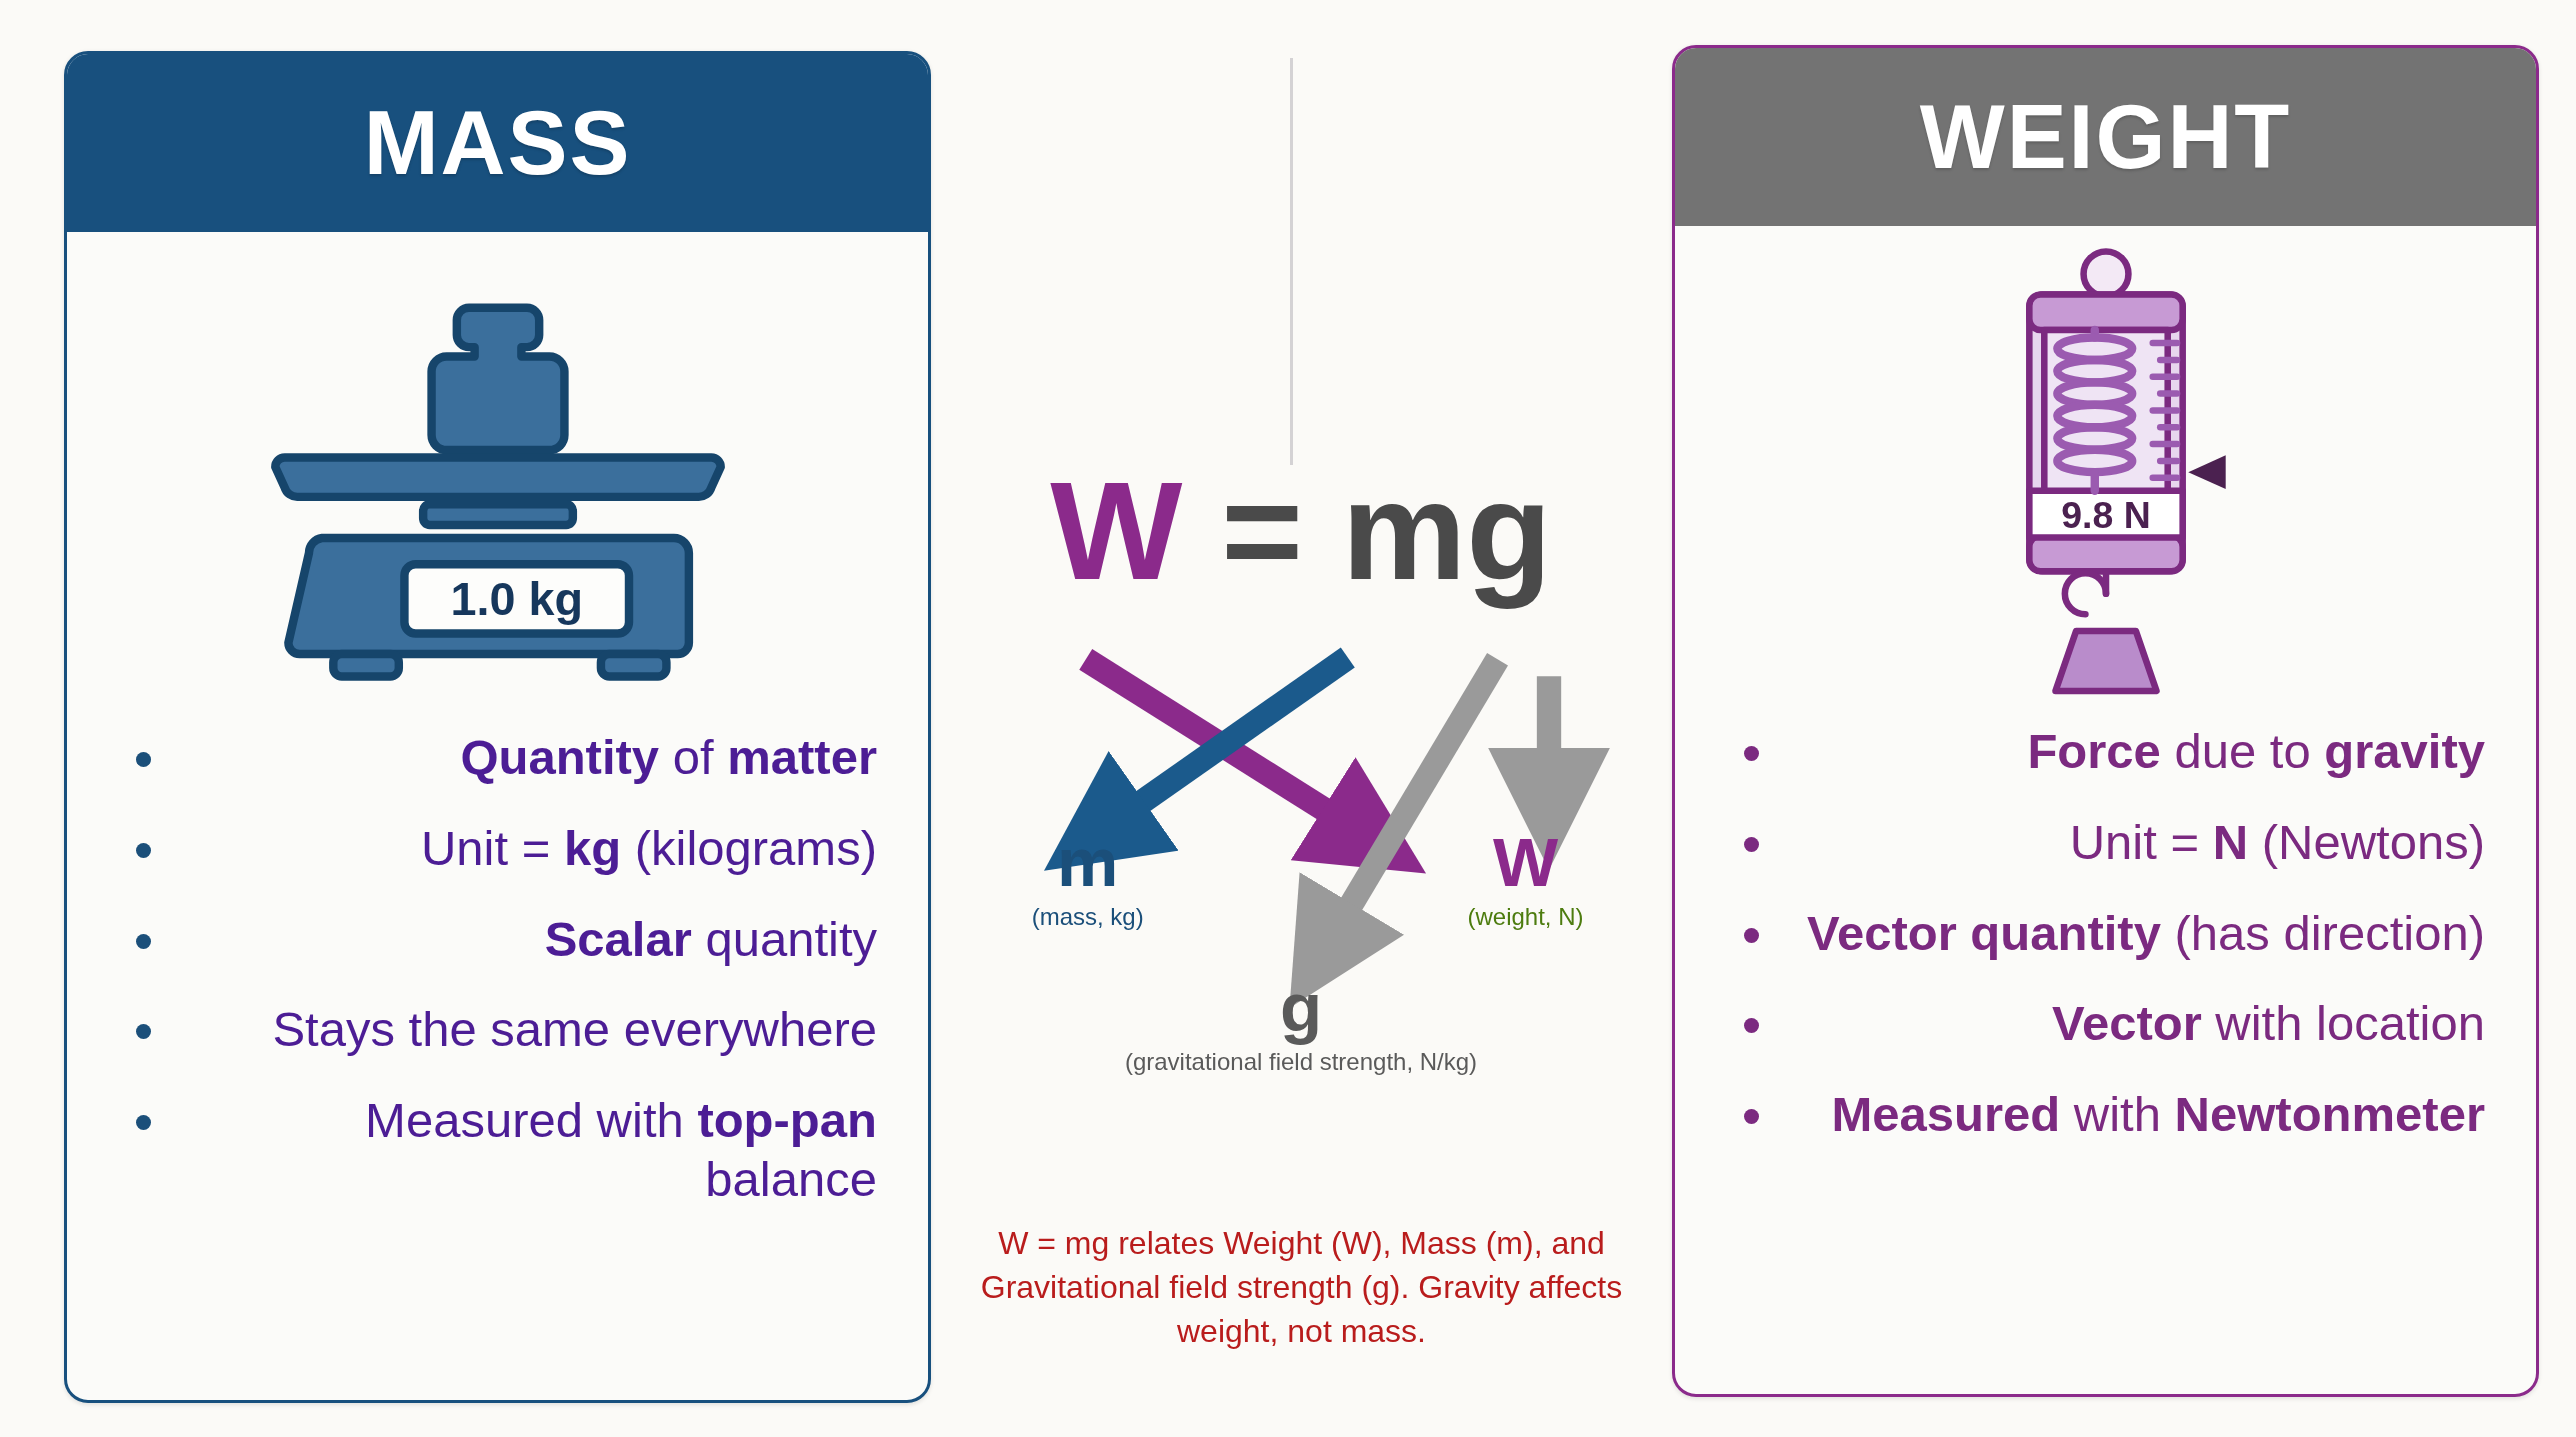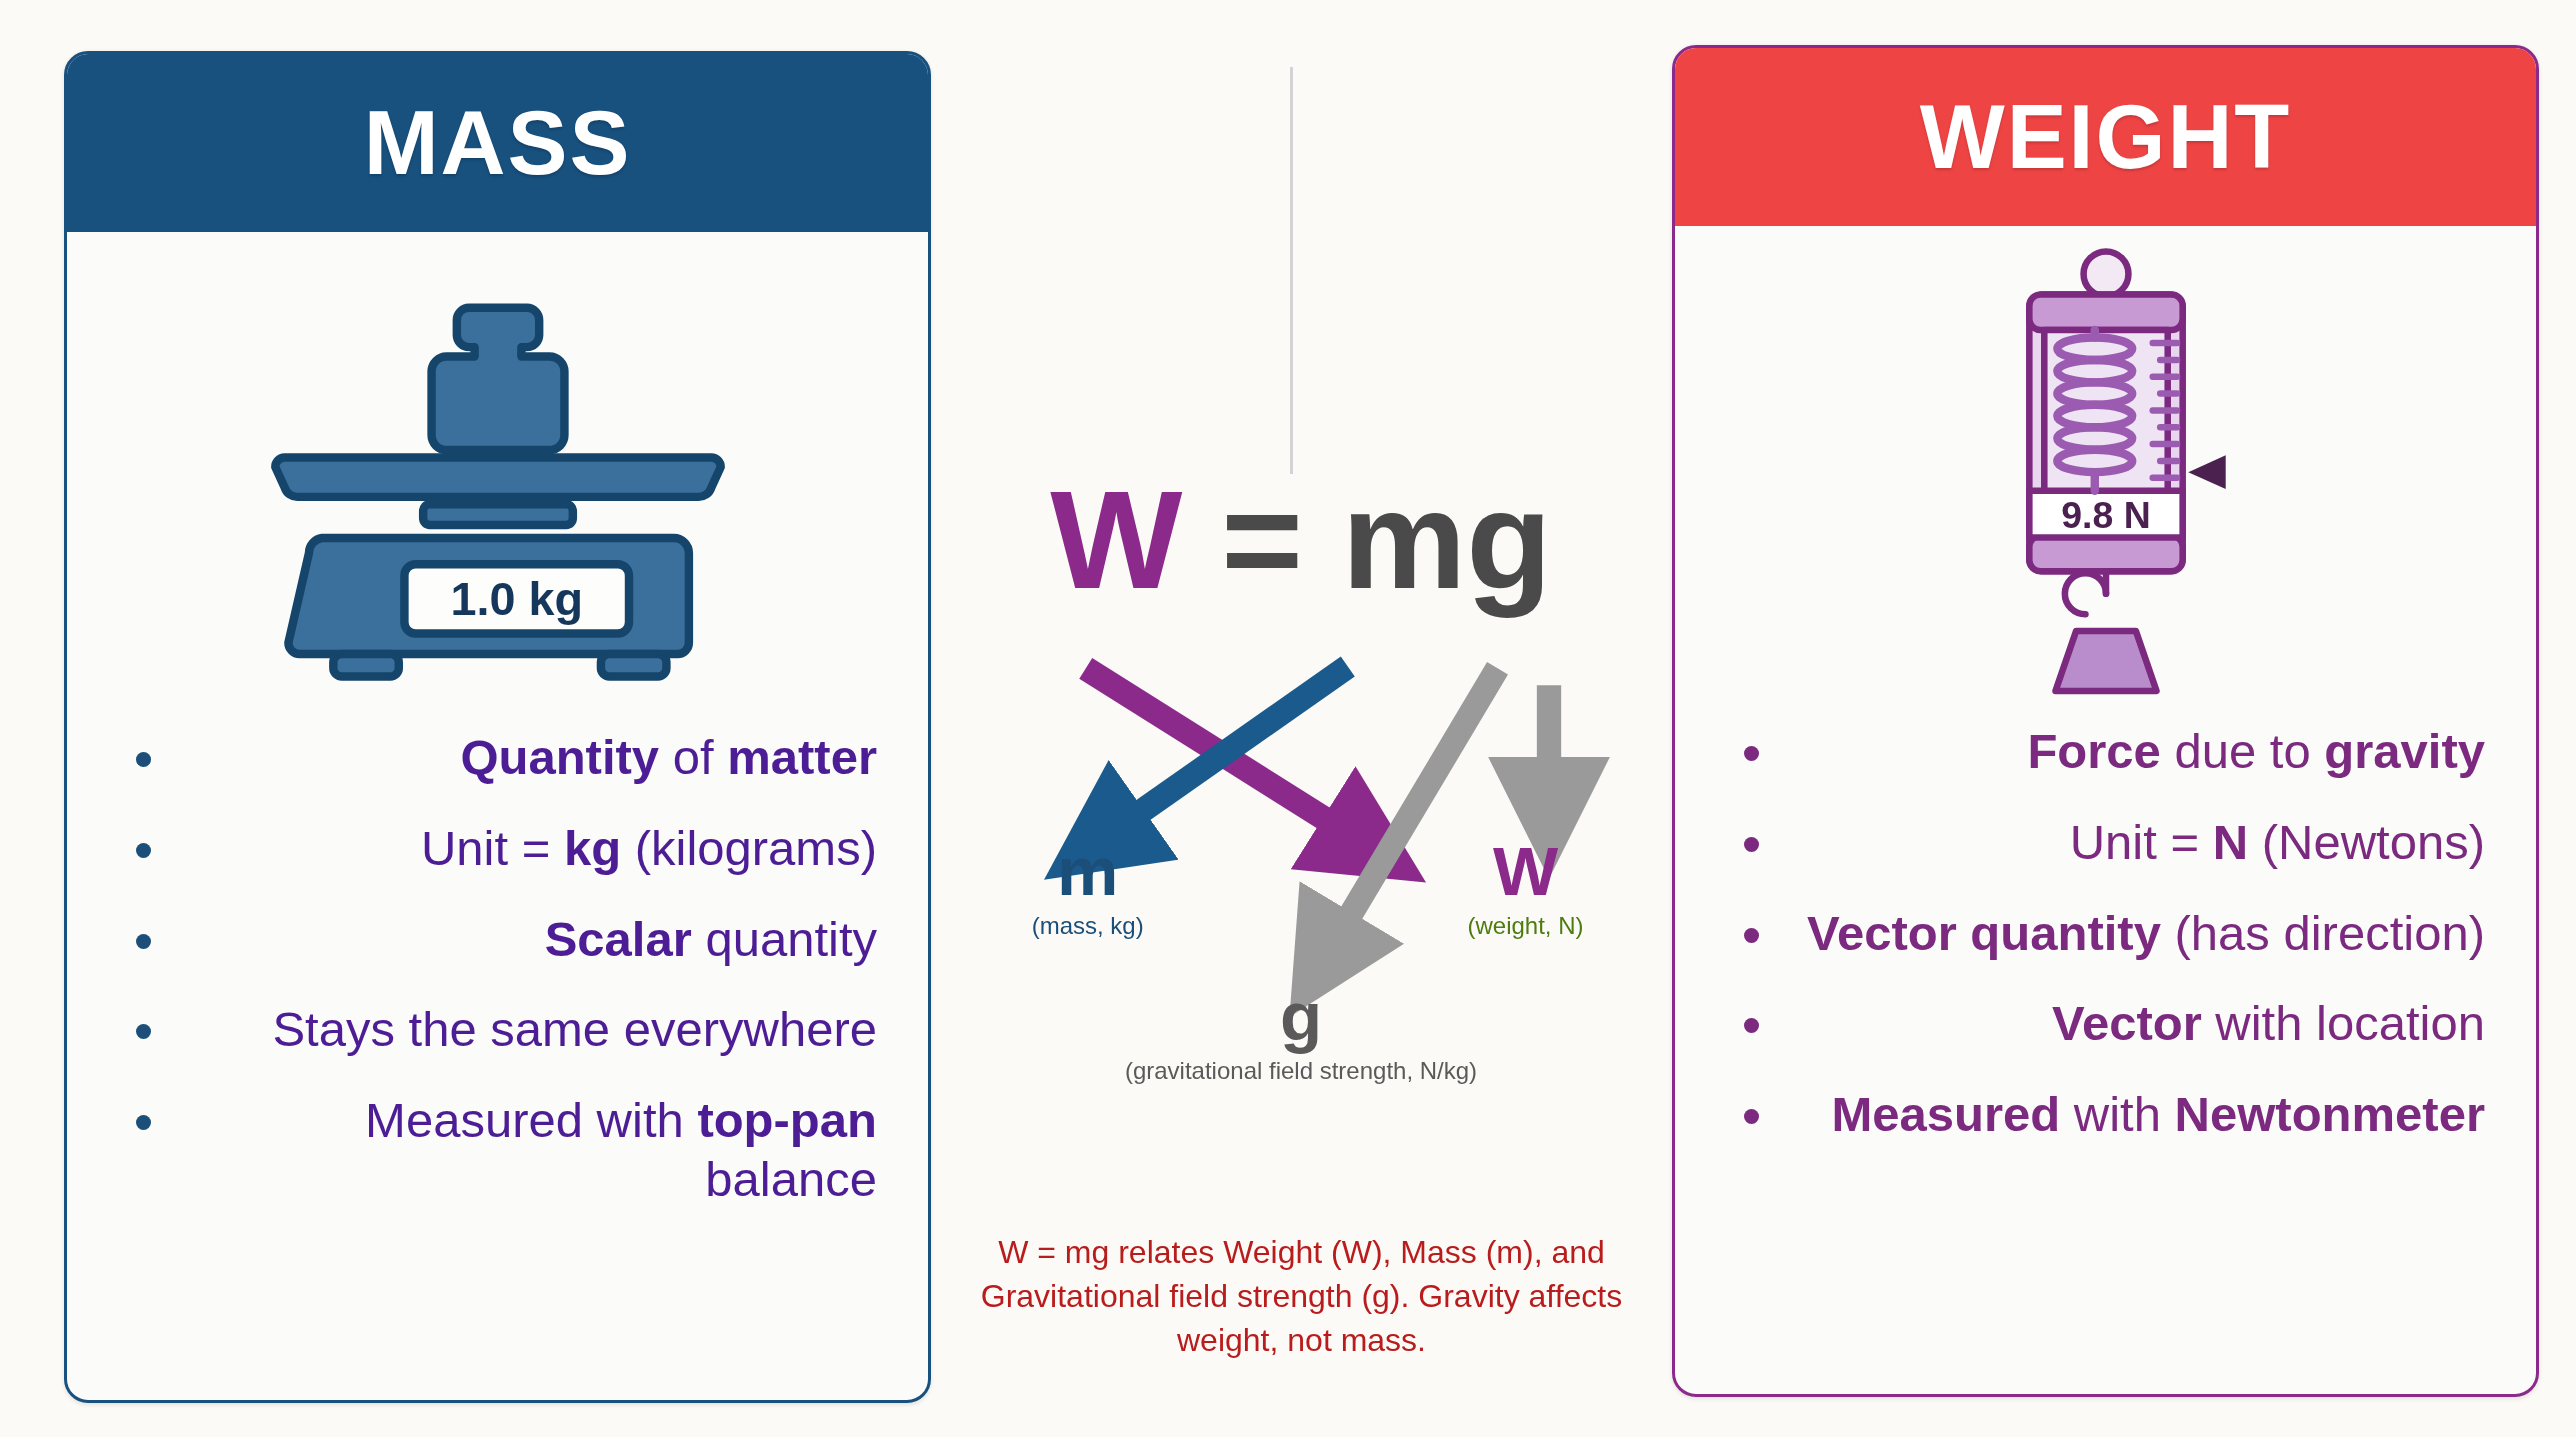--- a/index.html
+++ b/index.html
@@ -22,21 +22,21 @@
   }
   .card-mass{left:64px;top:51px;width:861px;height:1346px;border:3.7px solid #18507E;}
   .card-weight{left:1672px;top:45px;width:861px;height:1346px;border:3.7px solid #8B2A8B;}
 
   .card-header{
     height:178px;width:100%;
     display:flex;align-items:center;justify-content:center;
     box-sizing:border-box;
   }
   .hdr-mass{background:#18507E;}
-  .hdr-weight{background:#ef4444;}
+  .hdr-weight{background:#737373;}
   .card-header h1{
     margin:0;color:#ffffff;
     font-size:90px;font-weight:bold;letter-spacing:1.9px;
     text-shadow:0 1.9px 2.8px rgba(0,0,0,.18);
   }
 
   .card-body{padding:0;position:relative;height:calc(100% - 178px);text-align:right;}
 
   
   .illus{
@@ -62,21 +62,21 @@
     width:15px;height:15px;border-radius:50%;
   }
   .pts-mass li{color:#4c1d95;}
   .pts-mass li::before{background:#1b4f7a;}
   .pts-weight li{color:#7B2A80;}
   .pts-weight li::before{background:#7B2A80;}
   ul.points b{font-weight:bold;}
 
   
   .center{
-    position:absolute;left:936px;top:13px;width:730px;height:1348px;
+    position:absolute;left:936px;top:4px;width:730px;height:1348px;
   }
   .divider{
     position:absolute;left:354px;top:54px;width:2.8px;height:407px;
     background:#d4d2d4;
   }
   .formula{
     position:absolute;top:457px;left:0;width:730px;
     text-align:center;
     font-size:140px;font-weight:bold;line-height:1;
     white-space:nowrap;

